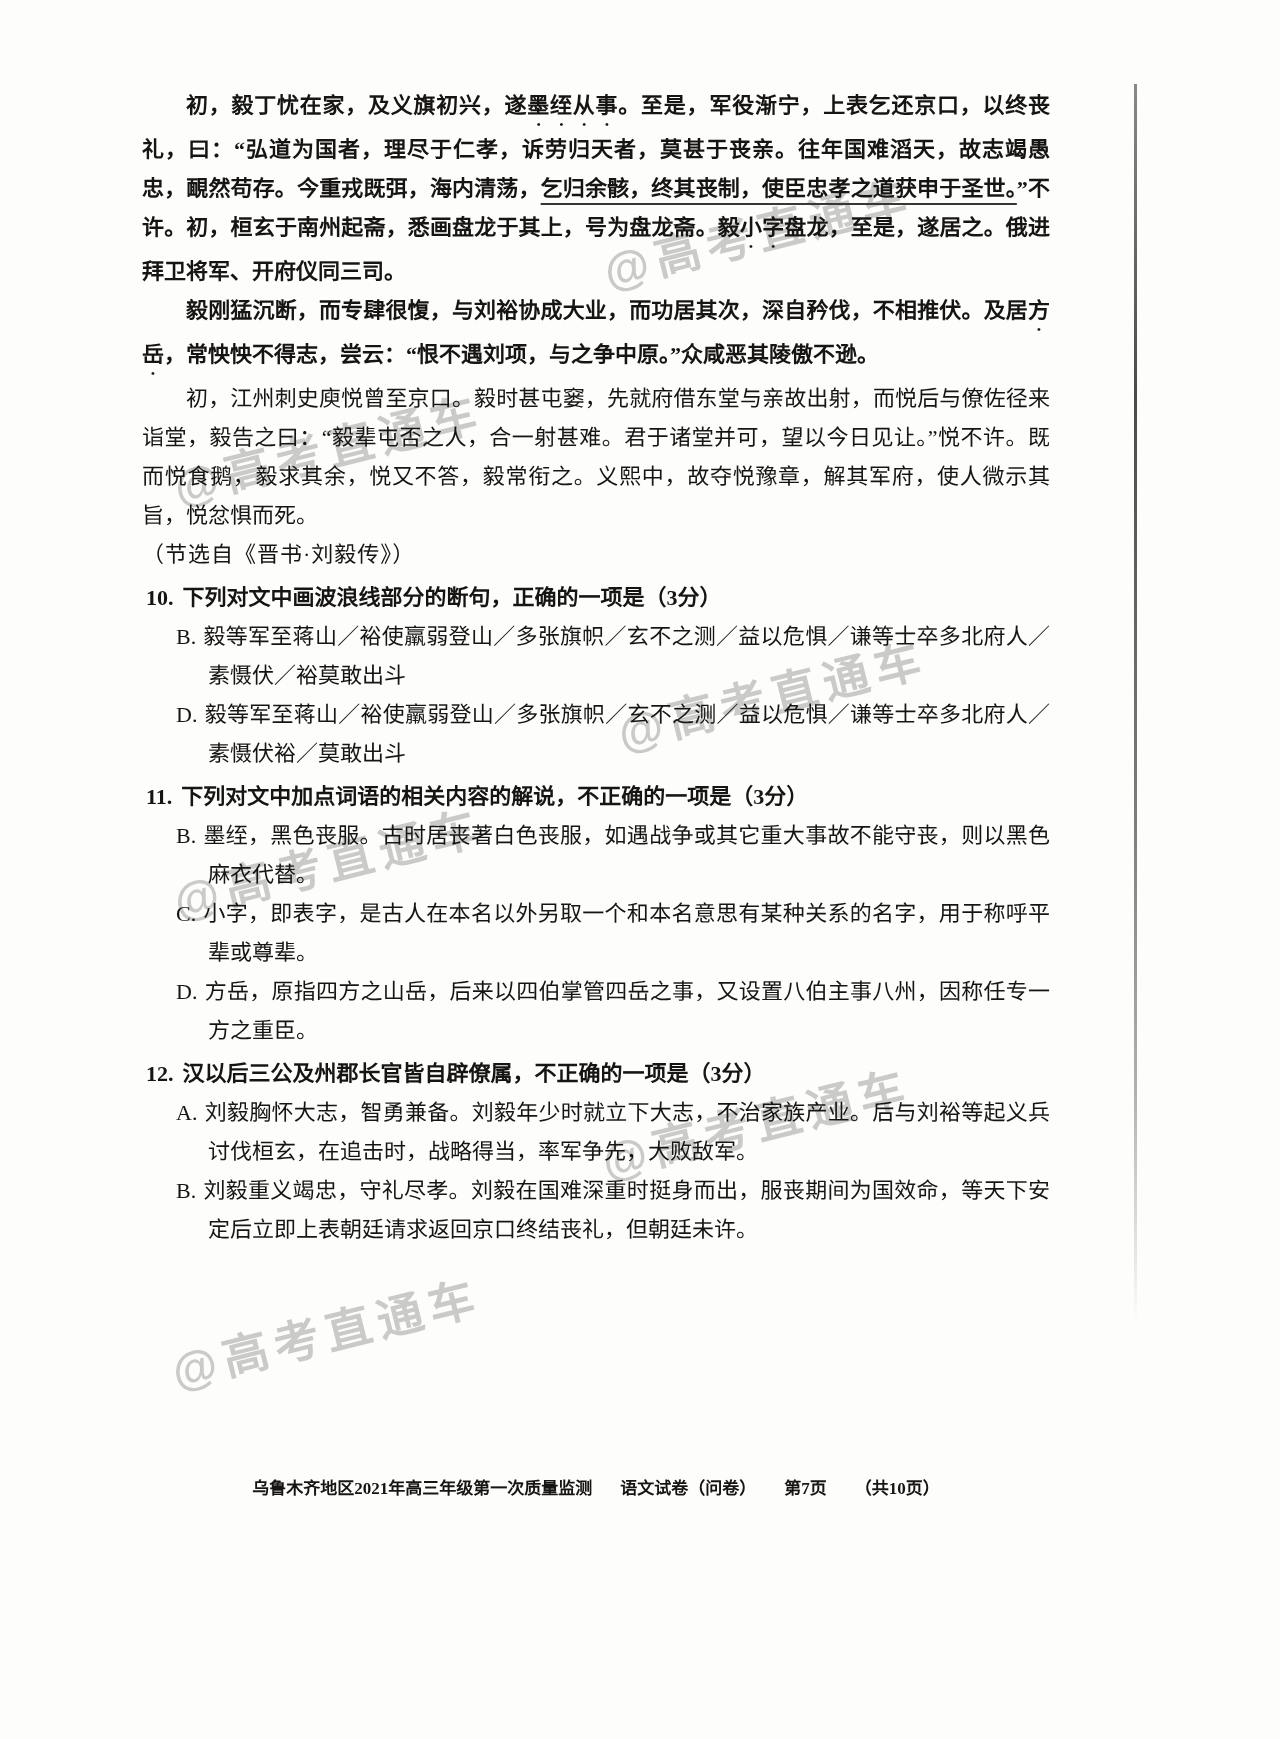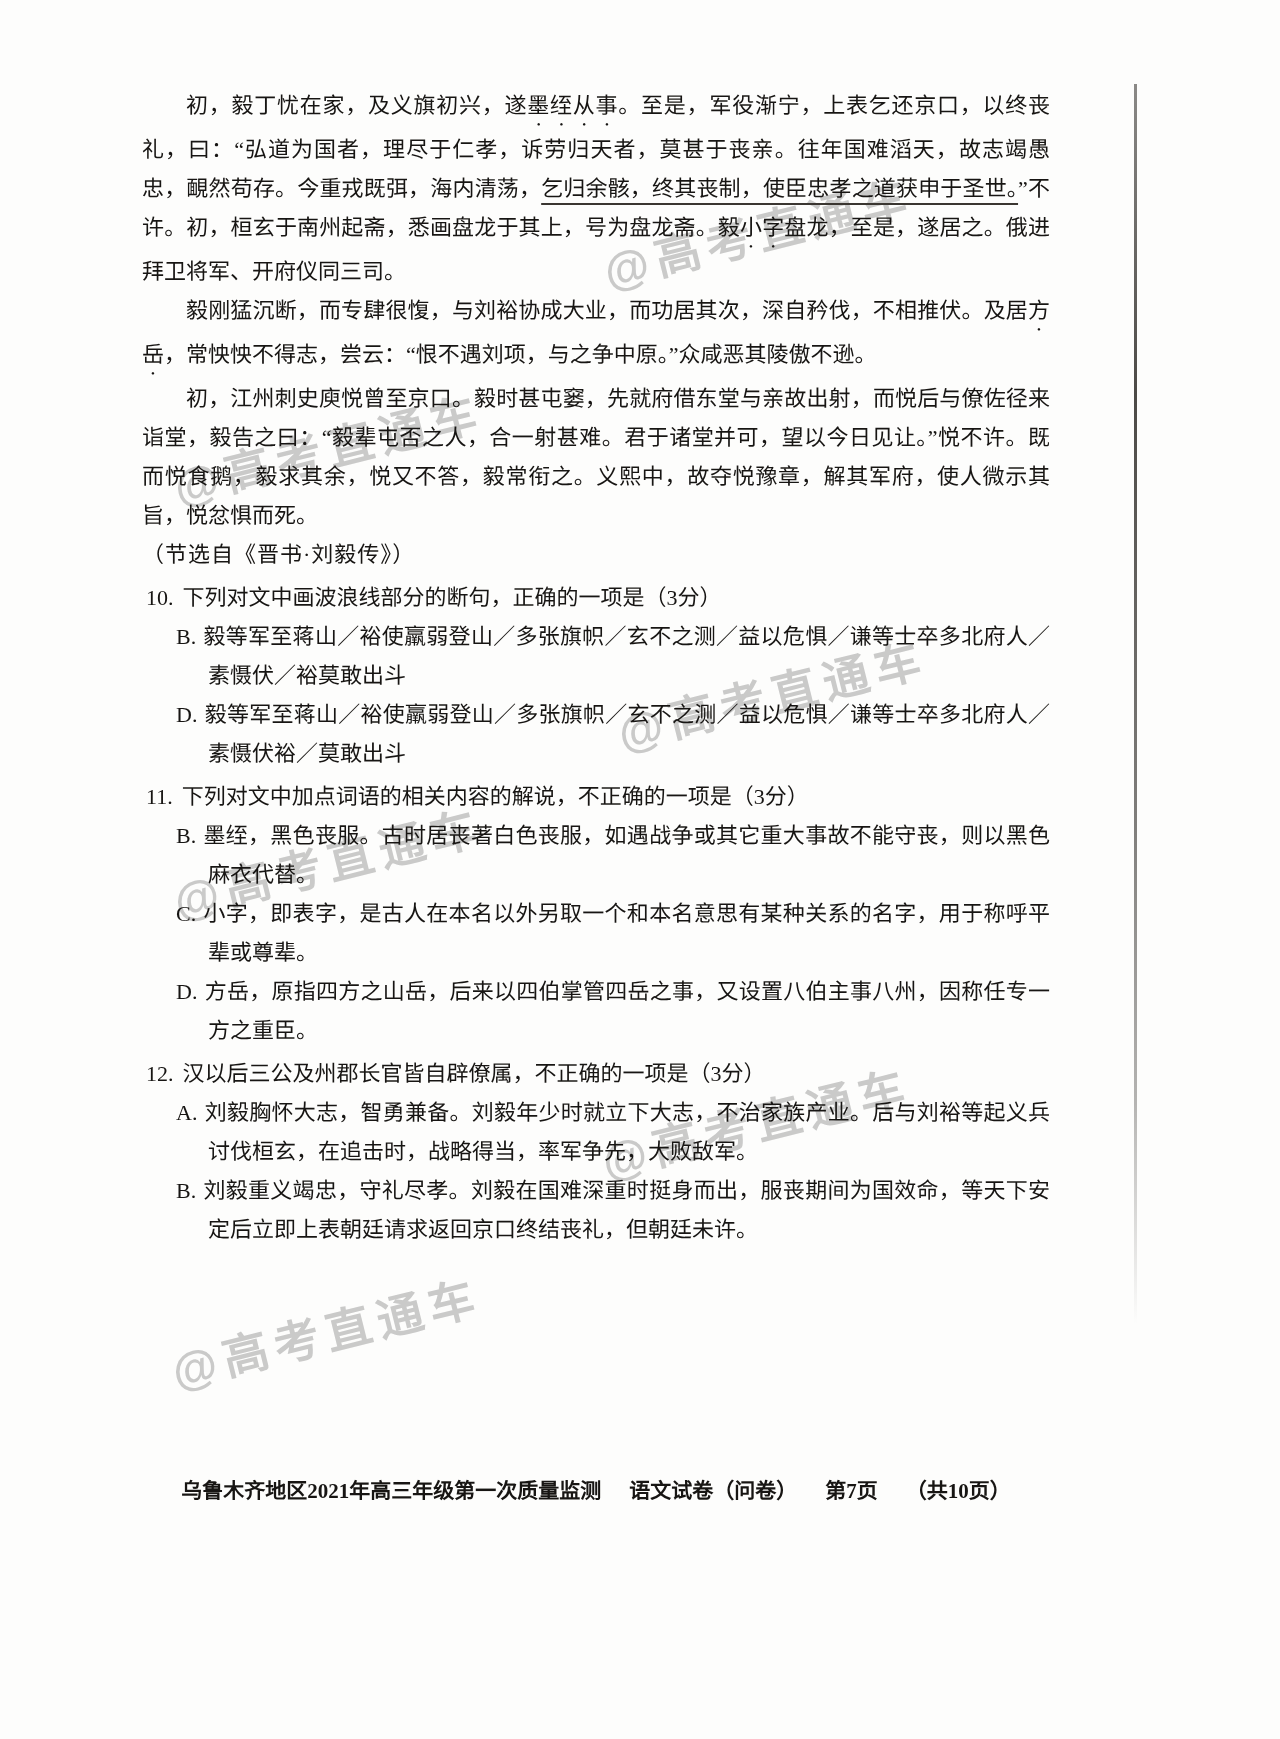--- a/index.html
+++ b/index.html
@@ -17,21 +17,21 @@
   .content {
     position: absolute;
     left: 142px;
     top: 86px;
     width: 908px;
     font-size: 22px;
     line-height: 39px;
     text-align: justify;
   }
   .para { text-indent: 2em; }
-  .para span { text-indent: 0; }
+  .para span { text-indent: 0; font-weight: bold; }
   .underlined {
     text-decoration: underline;
     text-decoration-thickness: 1.5px;
     text-underline-offset: 7px;
     text-decoration-color: #3a3631;
   }
   .em-dot {
     -webkit-text-emphasis: filled dot;
     text-emphasis: filled dot;
     -webkit-text-emphasis-position: under right;
@@ -41,20 +41,21 @@
     text-align: left;
     font-weight: 400;
     padding-right: 14px;
     letter-spacing: 1px;
   }
   .question { margin-top: 4px; }
   .stem {
     margin-left: 4px;
     padding-left: 46px;
     text-indent: -46px;
+    font-weight: bold;
   }
   .qnum { margin-right: 9px; }
   .option {
     margin-left: 34px;
     padding-left: 32px;
     text-indent: -32px;
   }
   .olabel { margin-right: 7px; }
   .watermark {
     position: absolute;
@@ -90,21 +91,21 @@
     );
   }
   .footer {
     position: absolute;
     left: 142px;
     top: 1474px;
     width: 908px;
     display: flex;
     justify-content: center;
     gap: 28px;
-    font-size: 21px;
+    font-size: 17px;
     font-weight: 700;
     white-space: nowrap;
   }
 </style>
 </head>
 <body>
 
 <div class="page">
 
   <div class="scan-line"></div>

